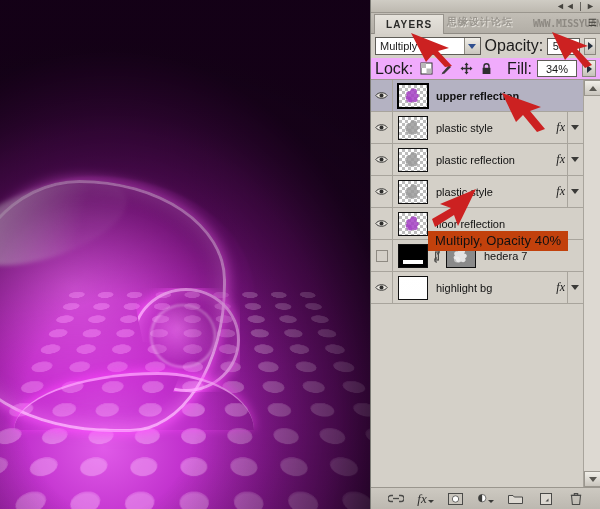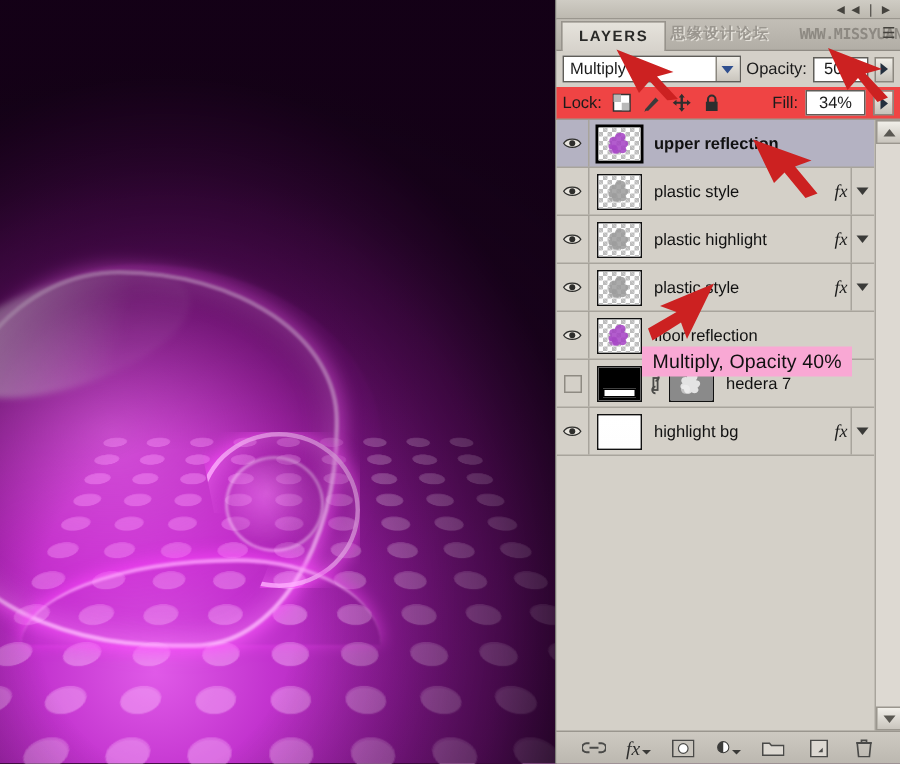--- a/index.html
+++ b/index.html
@@ -149,35 +149,35 @@
     display: flex; align-items: center; padding-left: 4px;
     font-size: 11px;
   }
   .blend-arrow-btn {
     position: absolute; right: 0; top: 0; width: 16px; height: 16px;
     background: linear-gradient(#f0eee8, #c9c5bd);
     border-left: 1px solid #8b877f;
     display: flex; align-items: center; justify-content: center;
   }
   .caret-d { width:0;height:0;border-left:4px solid transparent;border-right:4px solid transparent;border-top:5px solid #2f4f8f; }
-  .lbl { font-size: 11px; color: #1b1b1b; white-space: nowrap; }
+  .lbl { font-size: 16px; color: #1b1b1b; white-space: nowrap; }
   .num-box {
     width: 40px; height: 17px; background: #fff; border: 1px solid #5f5d58;
     display: flex; align-items: center; justify-content: center; font-size: 11px;
   }
   .spin-btn {
     width: 14px; height: 17px; background: linear-gradient(#f0eee8, #c6c2ba);
     border: 1px solid #8b877f; display:flex;align-items:center;justify-content:center;
   }
   .caret-r { width:0;height:0;border-top:4px solid transparent;border-bottom:4px solid transparent;border-left:5px solid #24303f; }
 
   
   .lock-row {
     height: 22px; display: flex; align-items: center; padding: 0 4px; gap: 5px;
-    background: #ef4444; border-bottom: 1px solid #9d9990;
+    background: #f0abfc; border-bottom: 1px solid #9d9990;
   }
   .lock-icons { display: flex; align-items: center; gap: 7px; margin-left: 2px; }
   .ico { width: 13px; height: 13px; display:block; }
   .spacer { flex: 1; }
 
   
   .layer-list {
     position: absolute; left: 0; top: 80px; right: 17px; bottom: 22px;
     background: #d4d0c8; overflow: hidden;
   }
@@ -263,21 +263,21 @@
     position: absolute; left: 0; right: 0; bottom: 0; height: 22px;
     background: linear-gradient(#cdc9c1, #bcb8b0);
     border-top: 1px solid #9a968e;
     display: flex; align-items: center; justify-content: center; gap: 14px;
   }
   .tool-ico { width: 16px; height: 15px; display:flex;align-items:center;justify-content:center; }
 
   
   .yellow-note {
     position: absolute; left: 428px; top: 231px; z-index: 40;
-    background: #f9a8d4; color: #111;
+    background: #c2410c; color: #111;
     font-size: 13px; padding: 2px 7px 3px 7px;
     white-space: nowrap; letter-spacing: 0.1px;
   }
   .arrow { position: absolute; z-index: 50; pointer-events: none; }
 </style>
 </head>
 <body>
 
 <div id="root">
 
@@ -407,21 +407,21 @@
               </svg>
             </span>
           </div>
           <div class="thumb">
             <span class="checker"></span>
             <svg class="glyph-fig" viewBox="0 0 20 17">
               <path d="M11 1 C14 1 15 4 13 6 C16 6 17 9 14 11 C16 13 13 16 10 14 C8 16 5 15 5 12 C2 12 2 9 4 8 C2 6 4 3 7 4 C7 1.5 9 1 11 1 Z" fill="#9b9b9b" opacity="0.85"></path>
               <ellipse cx="6" cy="12" rx="3" ry="3" fill="#9b9b9b" opacity="0.55"></ellipse>
             </svg>
           </div>
-          <span class="layer-name">plastic highlight</span>
+          <span class="layer-name">plastic reflection</span>
           <span class="fx-cell">fx</span>
           <span class="expand-cell">
             <i class="caret-sm"></i>
           </span>
         </div>
         <div class="layer-row">
           <div class="eye-cell">
             <span class="eye-box">
               <svg width="13" height="9" viewBox="0 0 13 9">
                 <path d="M0.8 4.5 C3 0.8 10 0.8 12.2 4.5 C10 8.2 3 8.2 0.8 4.5 Z" fill="#e8e5de" stroke="#2e2e2c" stroke-width="0.9"></path>

